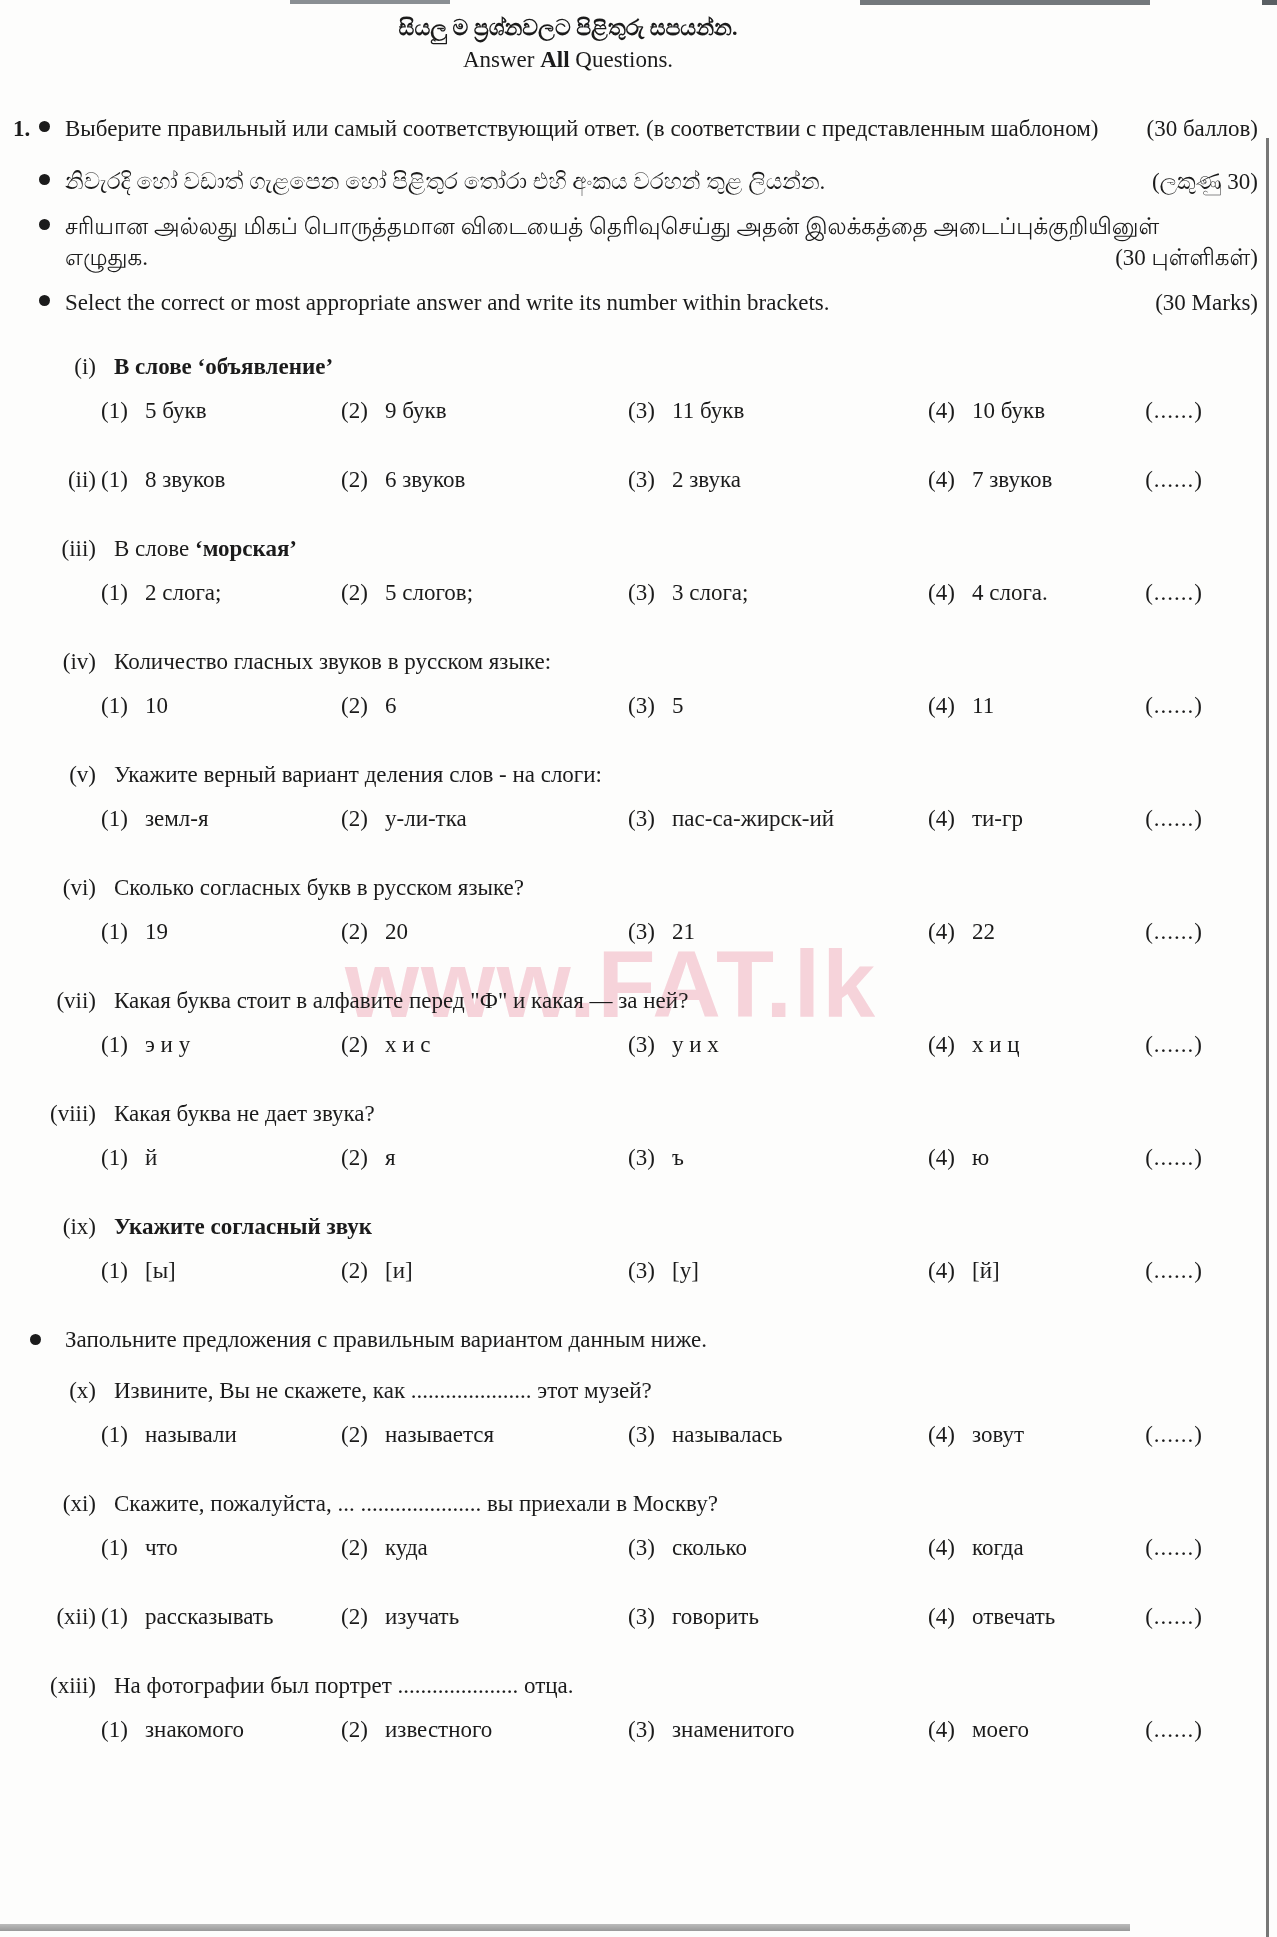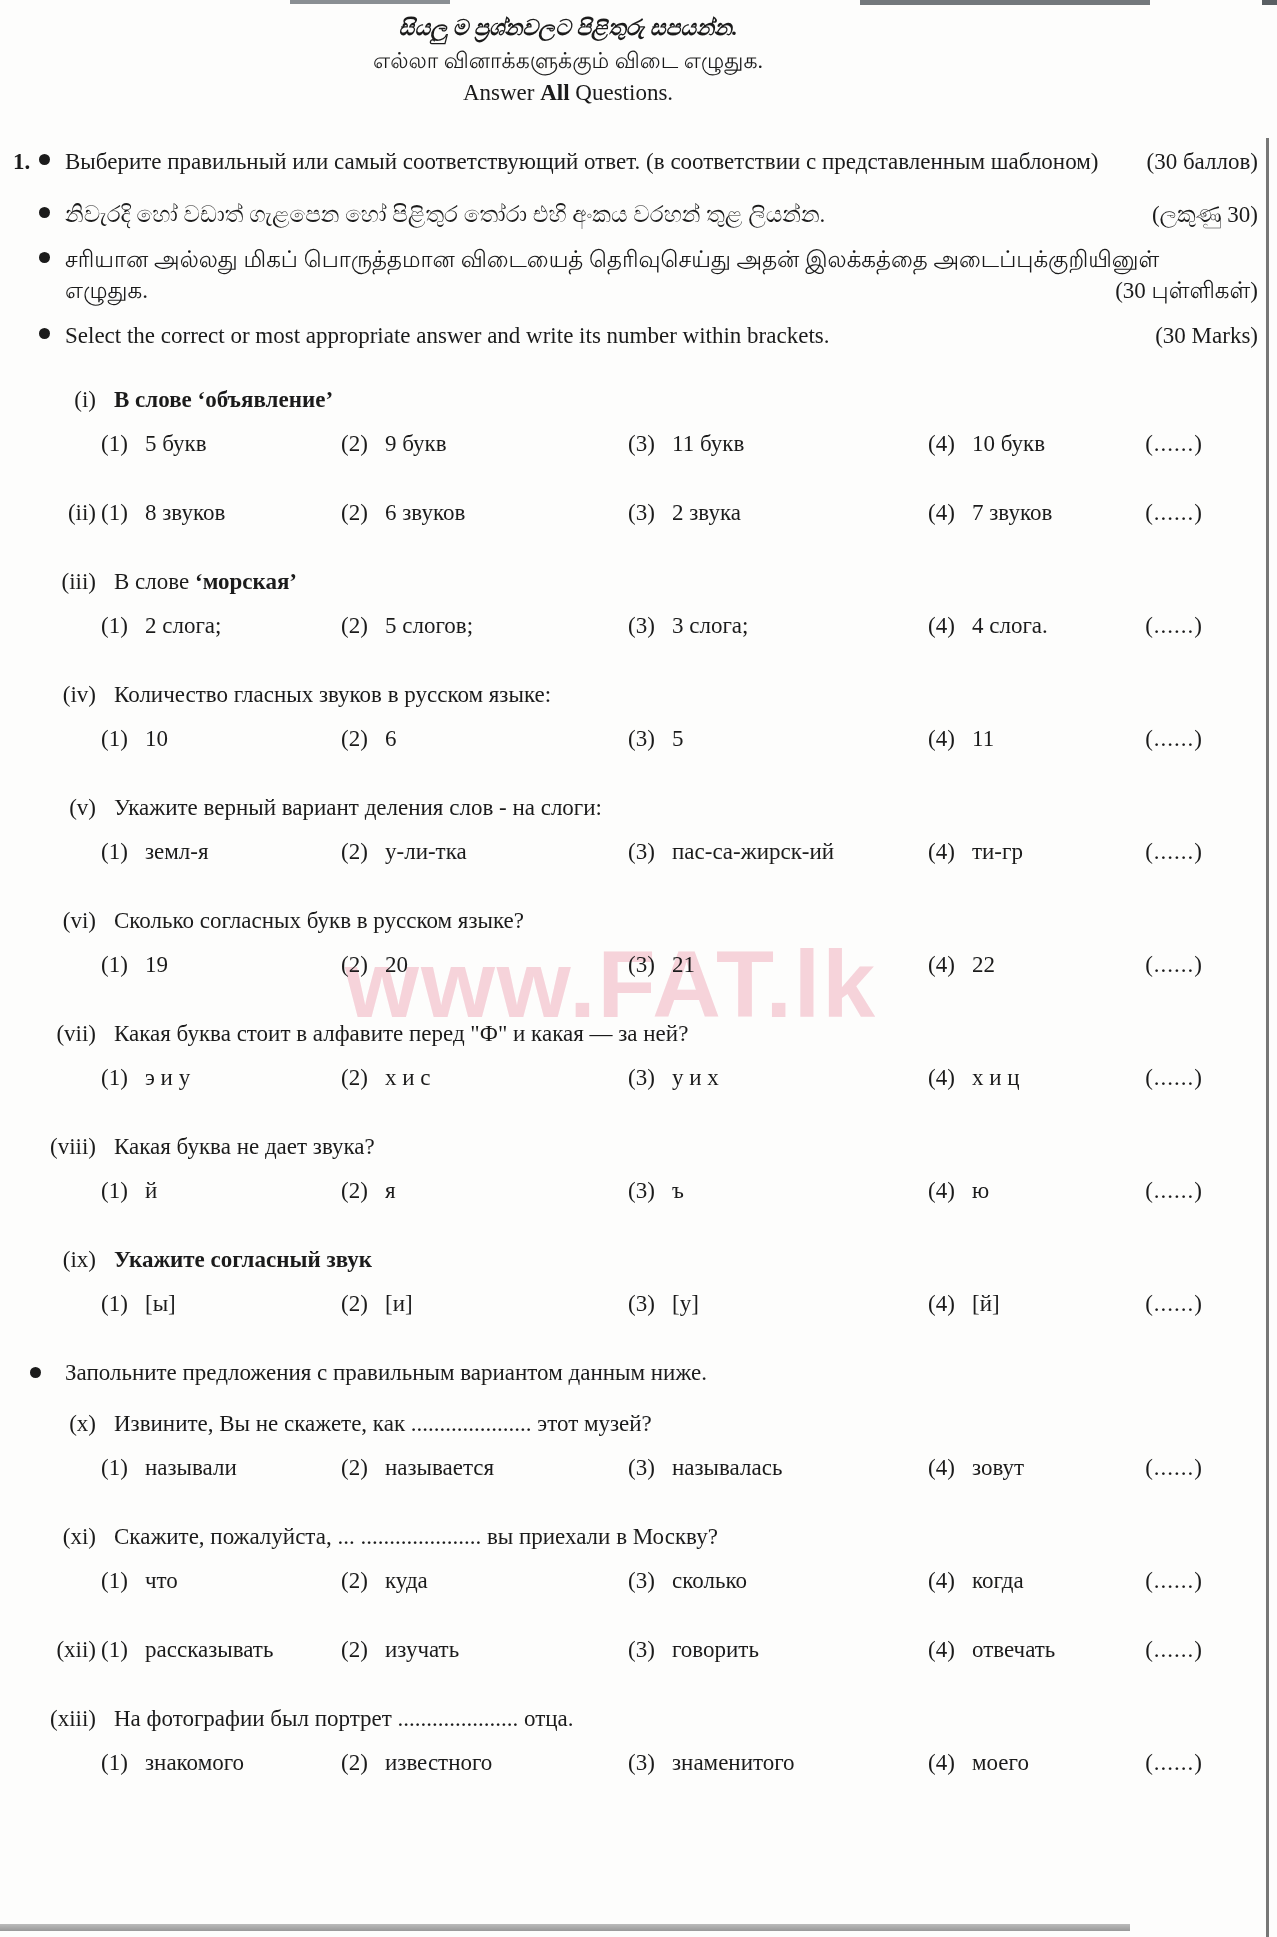--- a/index.html
+++ b/index.html
@@ -9,21 +9,21 @@
     margin:0 auto;
     background:#fdfdfc;
     font-family:"Liberation Serif", serif;
     color:#1b1b1b;
     overflow:hidden;
   }
   .content{position:absolute;left:8px;top:6px;width:1250px;z-index:2;}
   
   .hdr{width:1120px;text-align:center;}
   .part-title{font-size:31px;line-height:36px;font-weight:bold;}
-  .hdr-si{font-size:22px;line-height:30px;margin-top:7px;font-weight:bold;font-style:italic;}
+  .hdr-si{font-size:22px;line-height:30px;margin-top:7px;font-weight:bold;}
   .hdr-ta{font-size:22px;line-height:30px;margin-top:3px;}
   .hdr-en{font-size:23px;line-height:30px;margin-top:2px;}
   
   .instructions{margin-top:38px;padding-left:57px;font-size:23px;}
   .instr-item{position:relative;line-height:31px;}
   .instr-item .t{display:block;max-width:1100px;}
   .i-ru .t{max-width:1060px;}
   .bullet{
     position:absolute;left:-26px;top:8px;
     width:11px;height:11px;border-radius:50%;
@@ -69,21 +69,20 @@
 <body>
 
 <div class="page">
 
   <div class="watermark">www.FAT.lk</div>
 
   <div class="content">
 
     <div class="hdr">
       <div class="hdr-si">සියලු ම ප්‍රශ්නවලට පිළිතුරු සපයන්න.</div>
-      <div class="hdr-ta">எல்லா வினாக்களுக்கும் விடை எழுதுக.</div>
       <div class="hdr-en"><span>Answer </span><span class="b" style="font-weight:bold">All</span><span> Questions.</span></div>
     </div>
 
     <div class="instructions">
       <div class="instr-item i-ru">
         <span class="num1">1.</span>
         <span class="bullet"></span>
         <span class="t">Выберите правильный или самый соответствующий ответ.  (в соответствии с представленным шаблоном)</span>
         <span class="marks">(30 баллов)</span>
       </div>

